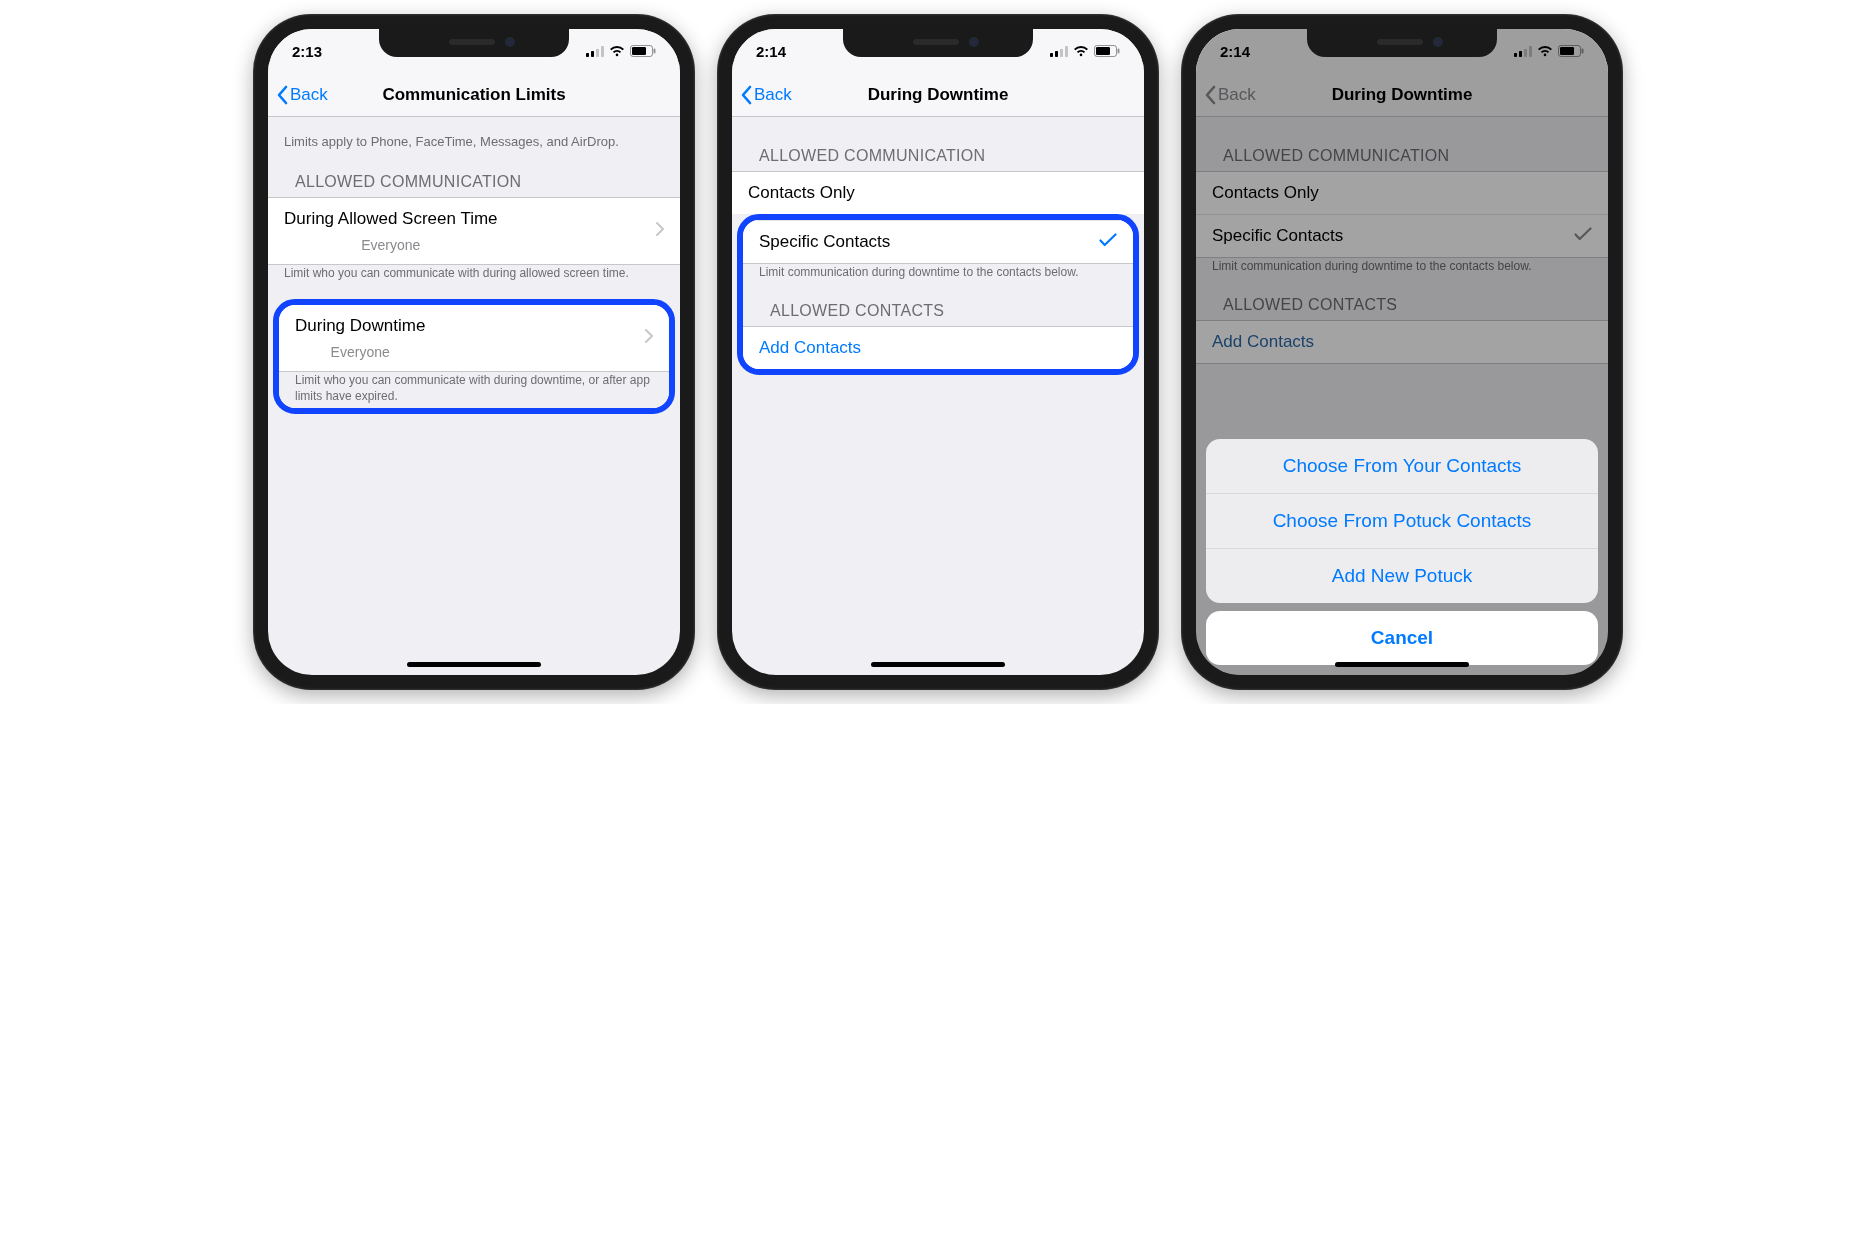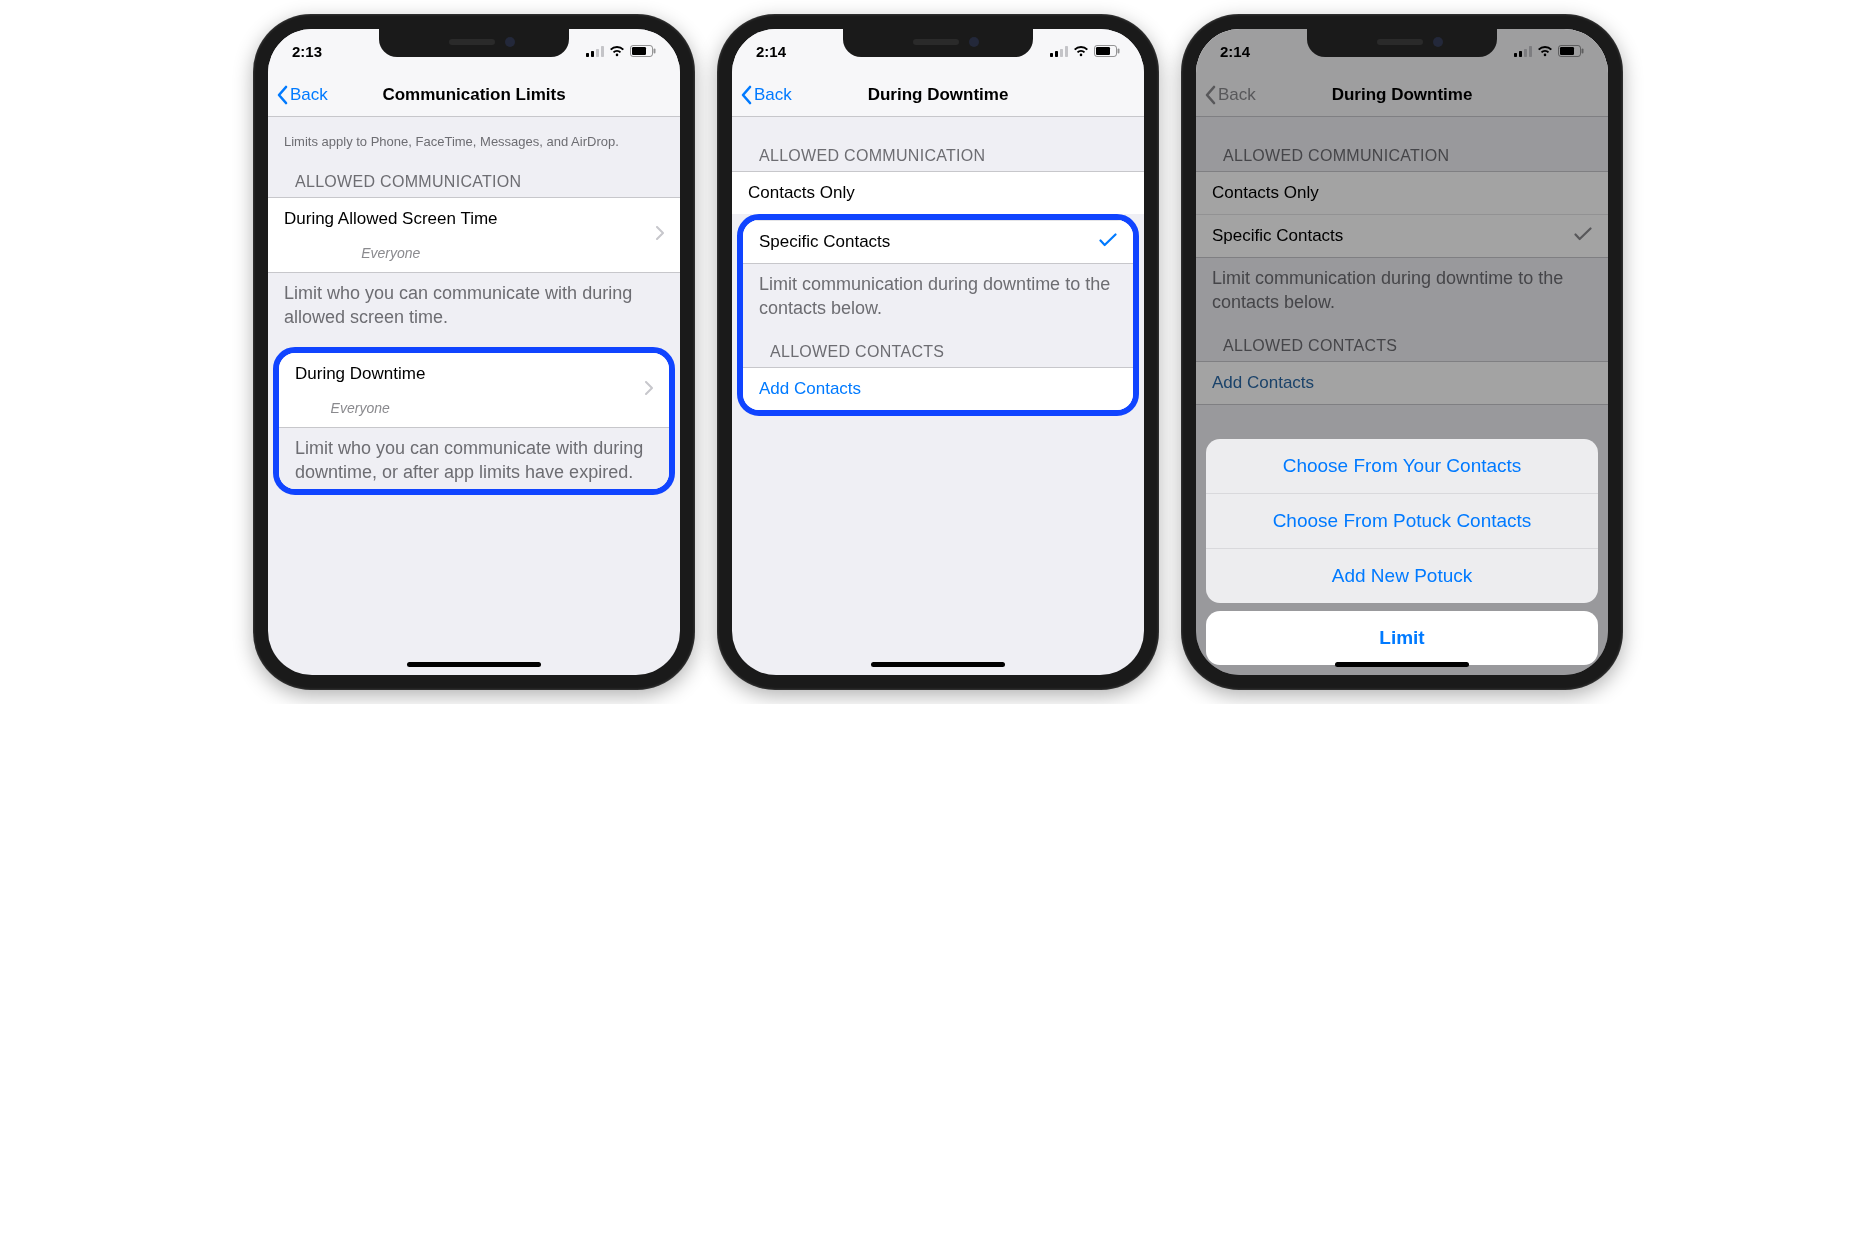--- a/index.html
+++ b/index.html
@@ -100,23 +100,23 @@
   .content { position:relative; }
   .section-header {
     font-size:16px;
     color:#6d6d72;
     padding: 18px 27px 6px;
     text-transform: uppercase;
     letter-spacing: 0.3px;
   }
   .section-header.first { padding-top: 30px; }
   .footer-text {
-    font-size:18px;
+    font-size:12px;
     color:#6d6d72;
-    padding: 8px 16px 4px;
+    padding: 0 16px 4px;
     line-height:1.35;
   }
   .desc-intro {
     font-size:13px;
     color:#6d6d72;
     padding: 16px 16px 4px;
     line-height:1.35;
   }
   .cell {
     background:#fff;
@@ -127,21 +127,21 @@
     align-items:center;
     justify-content:space-between;
     position:relative;
   }
   .cell + .cell { border-top:none; }
   .group { border-top:1px solid #c7c7cb; border-bottom:1px solid #c7c7cb; background:#fff; }
   .group .cell { border:none; }
   .group .cell + .cell { border-top:1px solid #e4e4e7; margin-left:0; }
   .cell-label { font-size:17px; color:#000; }
   .cell-label.link { color:#007aff; }
-  .cell-sub { font-size:14px; color:#8a8a8e; margin-top:16px;font-style:italic; }
+  .cell-sub { font-size:14px; color:#8a8a8e; margin-top:8px; }
   .cell-left { display:flex; flex-direction:column;align-items:center; }
   .chevron { color:#c7c7cc; }
   .check { color:#007aff; }
 
   .highlight-box {
     border: 6px solid #1044ff;
     border-radius: 22px;
     margin: 0 5px;
     overflow:hidden;
   }
@@ -404,19 +404,19 @@
 
     <div class="dimmed-overlay"></div>
 
     <div class="action-sheet">
       <div class="action-group">
         <div class="action-btn">Choose From Your Contacts</div>
         <div class="action-btn">Choose From Potuck Contacts</div>
         <div class="action-btn">Add New Potuck</div>
       </div>
       <div class="cancel-group">
-        <div class="cancel-btn">Limit</div>
+        <div class="cancel-btn">Cancel</div>
       </div>
     </div>
 
     <div class="home-indicator"></div>
   </div>
 </div>
 
 </body></html>

